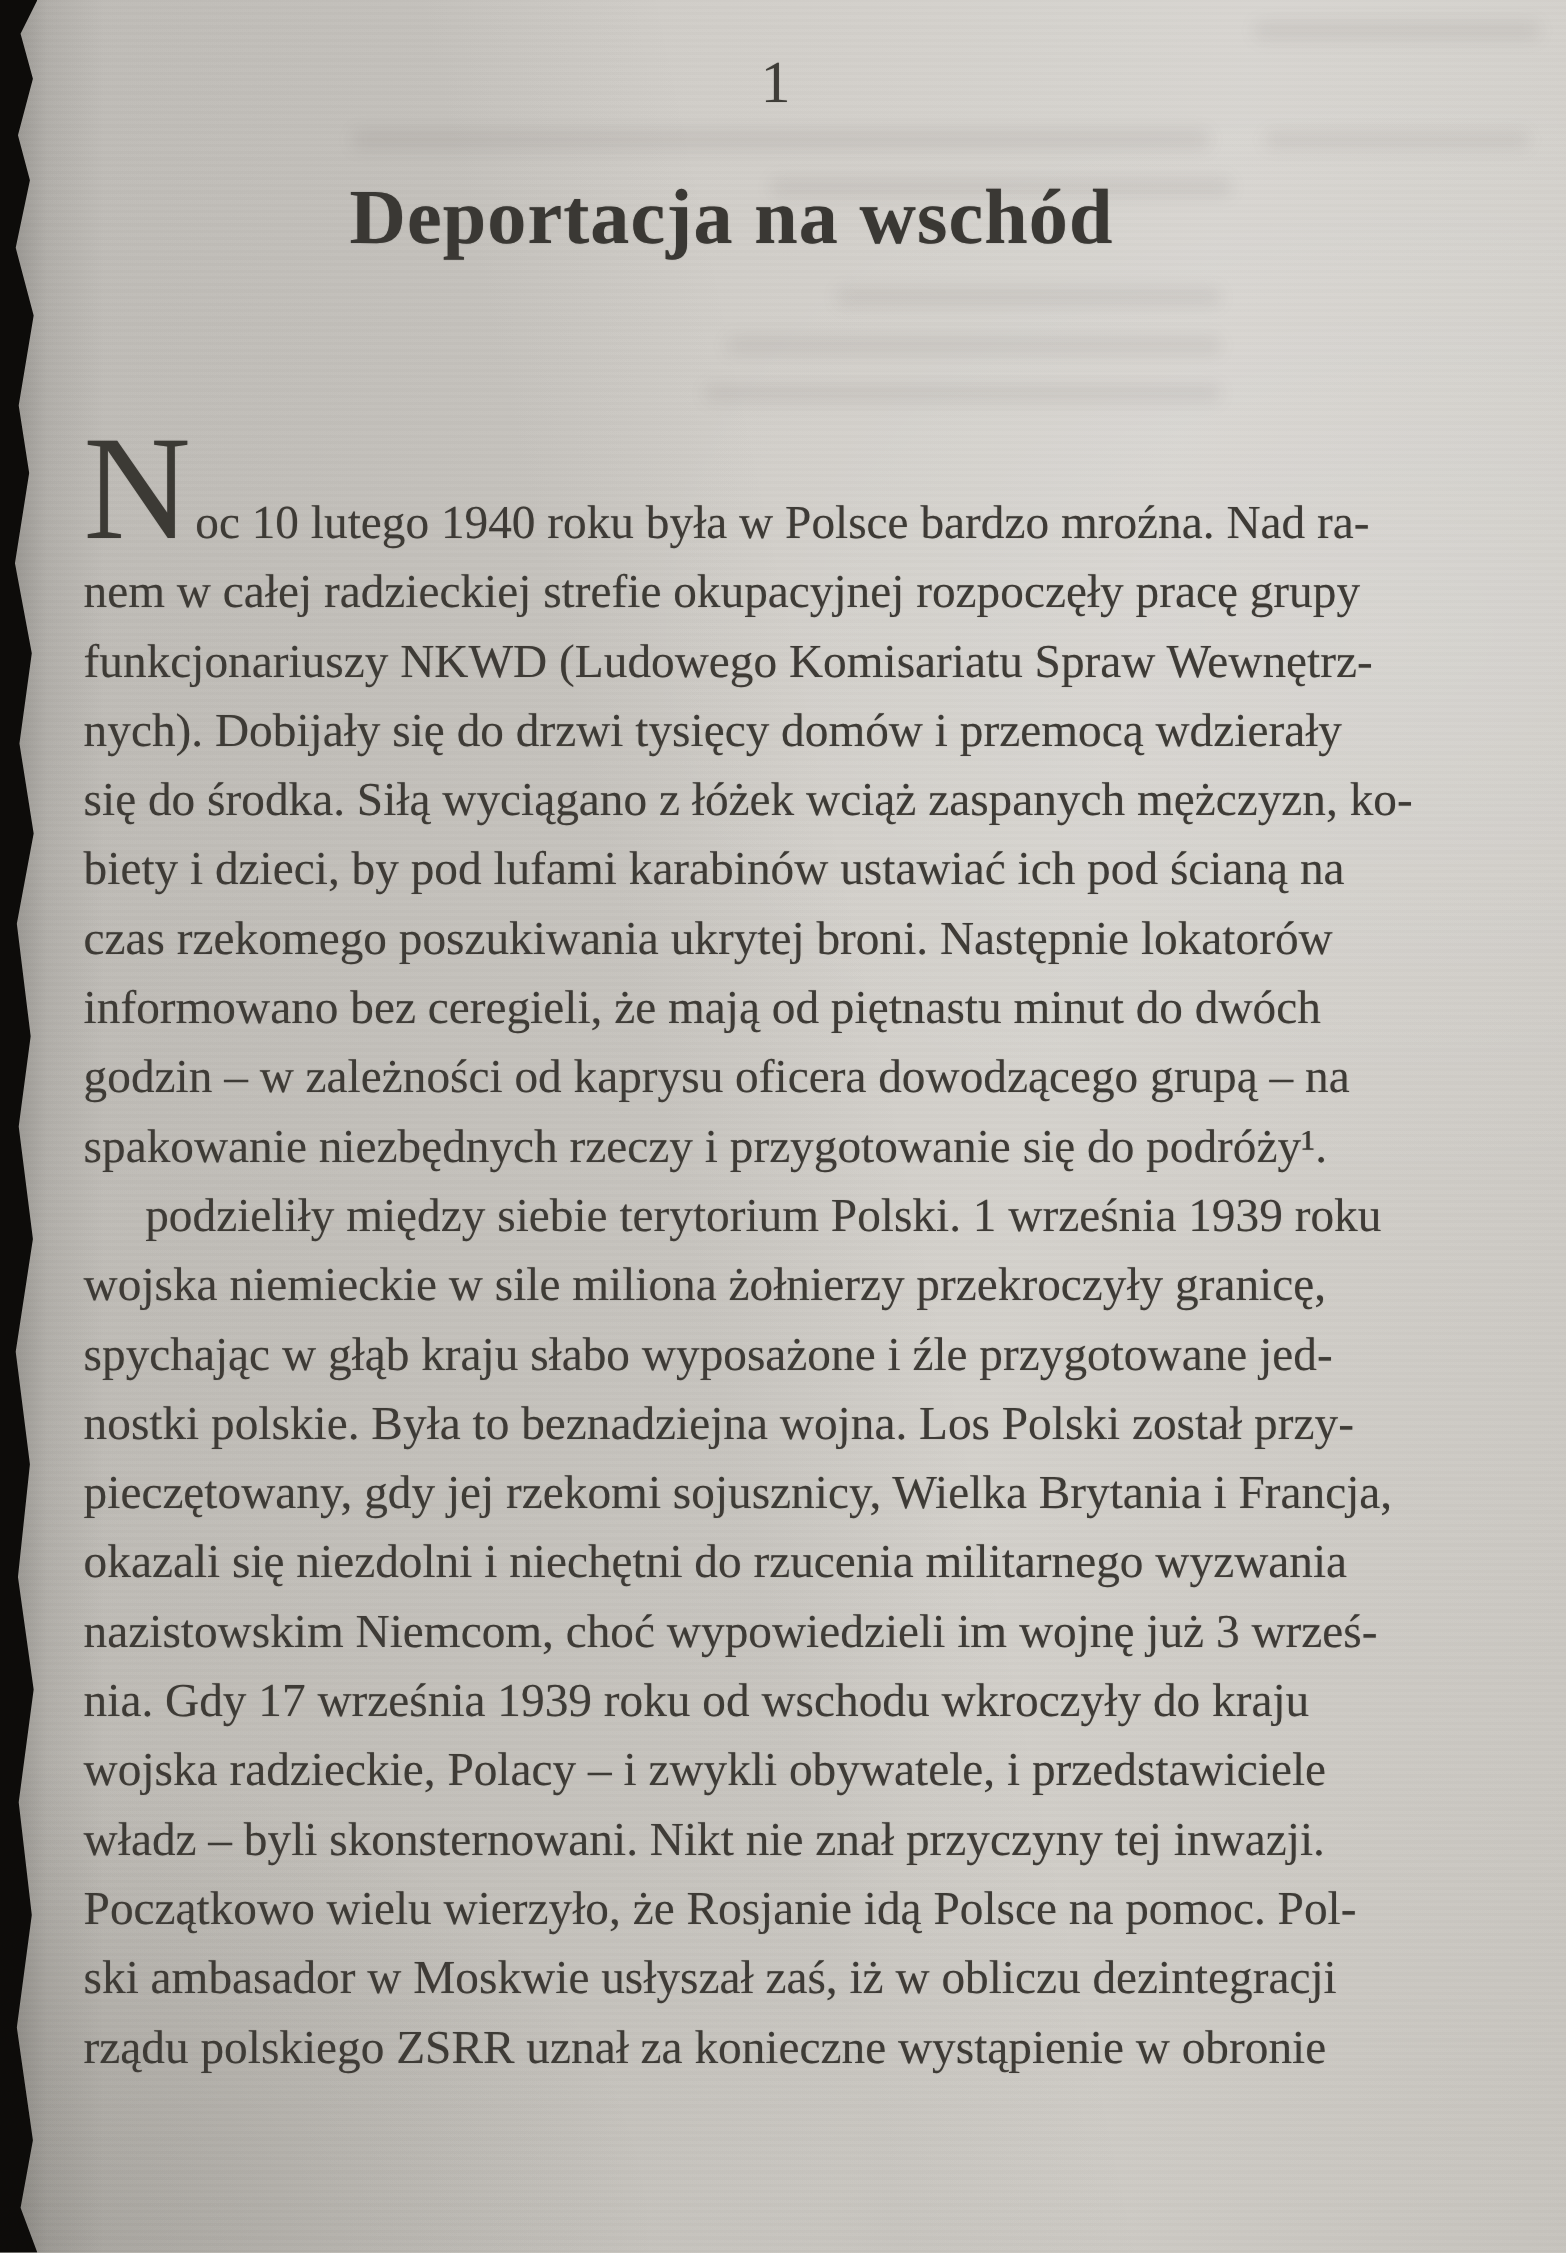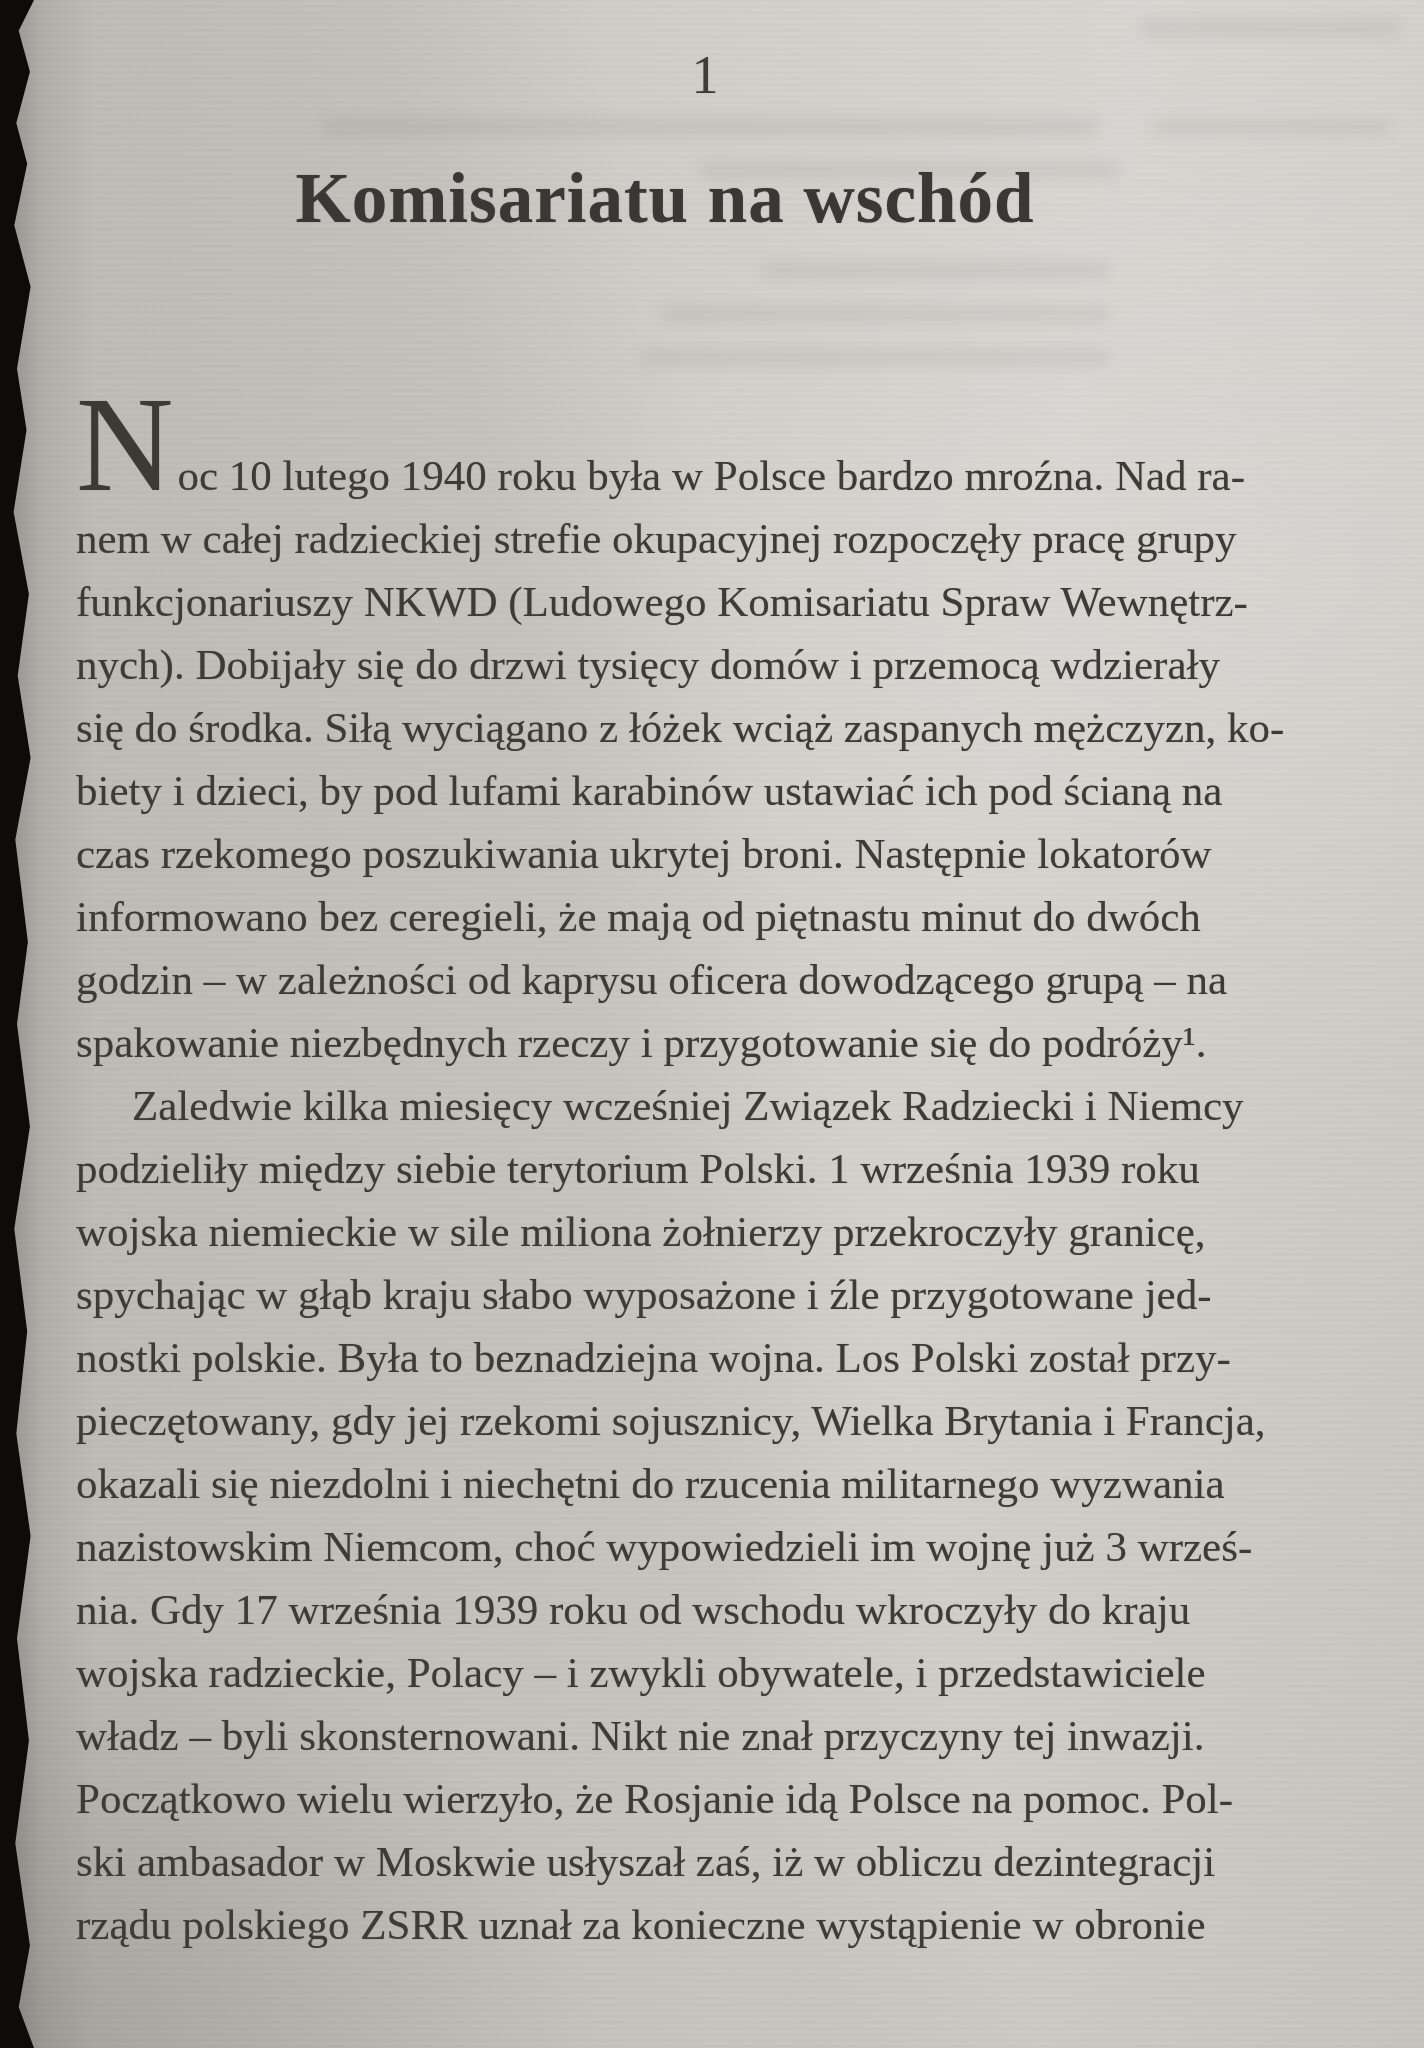--- a/index.html
+++ b/index.html
@@ -82,39 +82,38 @@
 
 <div class="ghost" style="left:320px; top:118px; width:780px; height:18px;"></div>
 <div class="ghost" style="left:700px; top:162px; width:420px; height:16px;"></div>
 <div class="ghost" style="left:1140px; top:20px; width:260px; height:16px;"></div>
 <div class="ghost" style="left:760px; top:262px; width:350px; height:16px;"></div>
 <div class="ghost" style="left:660px; top:306px; width:450px; height:16px;"></div>
 <div class="ghost" style="left:640px; top:350px; width:470px; height:15px;"></div>
 <div class="ghost" style="left:1150px; top:120px; width:240px; height:14px;"></div>
 
 <div class="chapter-number">1</div>
-<div class="page-title">Komisariatu na wschód</div>
+<div class="page-title">Deportacja na wschód</div>
 
 <div class="body-text">
   <div class="para1">
     <div class="bline">
       <span class="dropcap">N</span><span>oc 10 lutego 1940 roku była w Polsce bardzo mroźna. Nad ra-</span>
     </div>
   <div class="bline">nem w całej radzieckiej strefie okupacyjnej rozpoczęły pracę grupy</div>
       <div class="bline">funkcjonariuszy NKWD (Ludowego Komisariatu Spraw Wewnętrz-</div>
       <div class="bline">nych). Dobijały się do drzwi tysięcy domów i przemocą wdzierały</div>
       <div class="bline">się do środka. Siłą wyciągano z łóżek wciąż zaspanych mężczyzn, ko-</div>
       <div class="bline">biety i dzieci, by pod lufami karabinów ustawiać ich pod ścianą na</div>
       <div class="bline">czas rzekomego poszukiwania ukrytej broni. Następnie lokatorów</div>
       <div class="bline">informowano bez ceregieli, że mają od piętnastu minut do dwóch</div>
       <div class="bline">godzin – w zależności od kaprysu oficera dowodzącego grupą – na</div>
       <div class="bline">spakowanie niezbędnych rzeczy i przygotowanie się do podróży¹.</div>
     </div>
   <div class="para2">
-      <div class="bline">Zaledwie kilka miesięcy wcześniej Związek Radziecki i Niemcy</div>
       <div class="bline">podzieliły między siebie terytorium Polski. 1 września 1939 roku</div>
       <div class="bline">wojska niemieckie w sile miliona żołnierzy przekroczyły granicę,</div>
       <div class="bline">spychając w głąb kraju słabo wyposażone i źle przygotowane jed-</div>
       <div class="bline">nostki polskie. Była to beznadziejna wojna. Los Polski został przy-</div>
       <div class="bline">pieczętowany, gdy jej rzekomi sojusznicy, Wielka Brytania i Francja,</div>
       <div class="bline">okazali się niezdolni i niechętni do rzucenia militarnego wyzwania</div>
       <div class="bline">nazistowskim Niemcom, choć wypowiedzieli im wojnę już 3 wrześ-</div>
       <div class="bline">nia. Gdy 17 września 1939 roku od wschodu wkroczyły do kraju</div>
       <div class="bline">wojska radzieckie, Polacy – i zwykli obywatele, i przedstawiciele</div>
       <div class="bline">władz – byli skonsternowani. Nikt nie znał przyczyny tej inwazji.</div>

